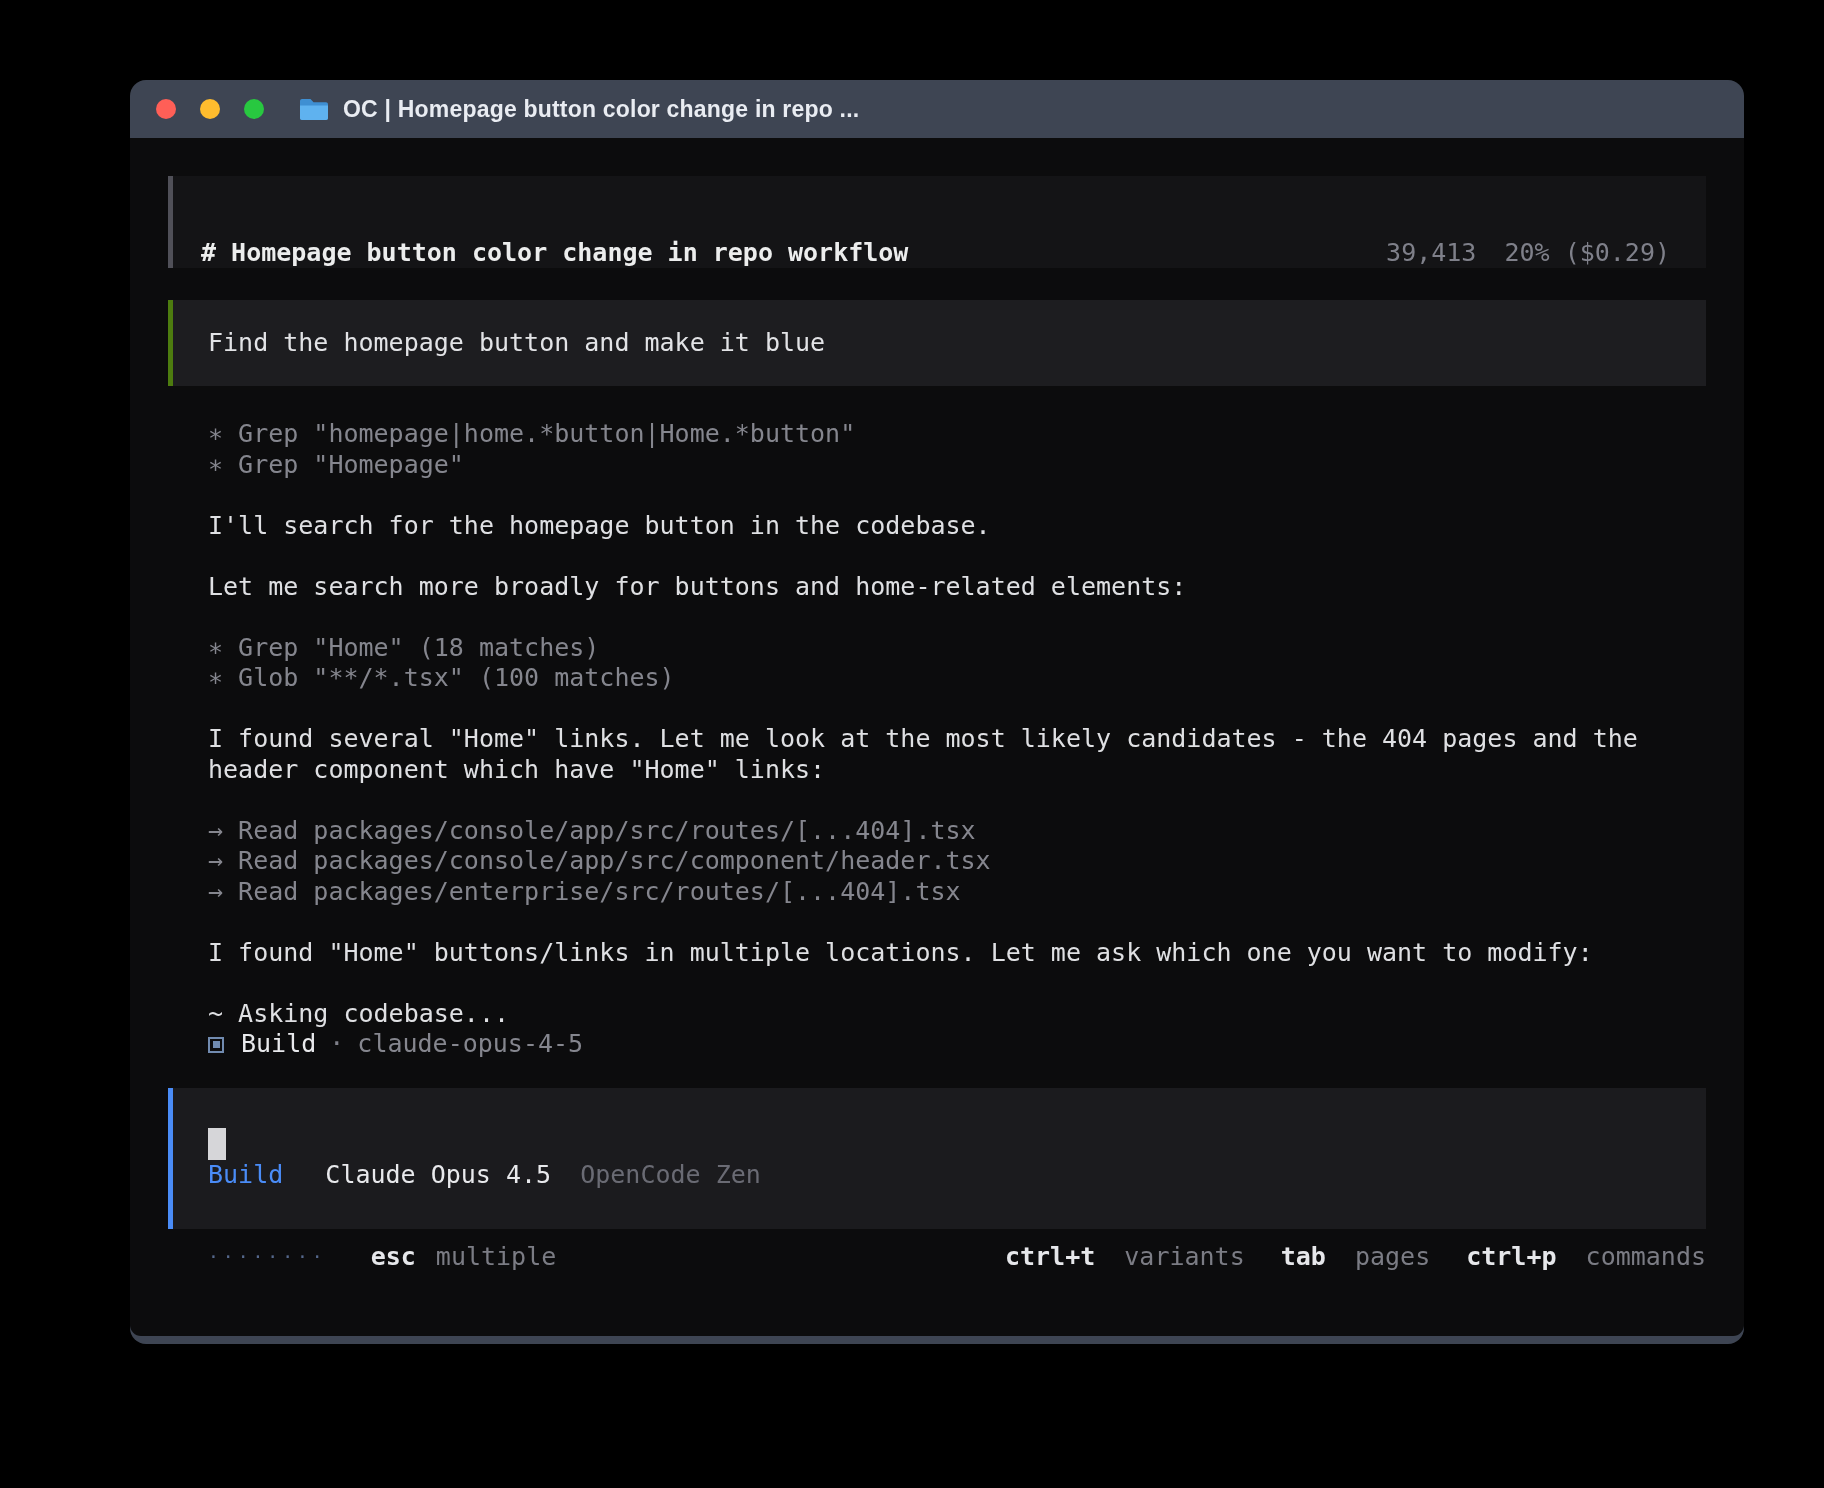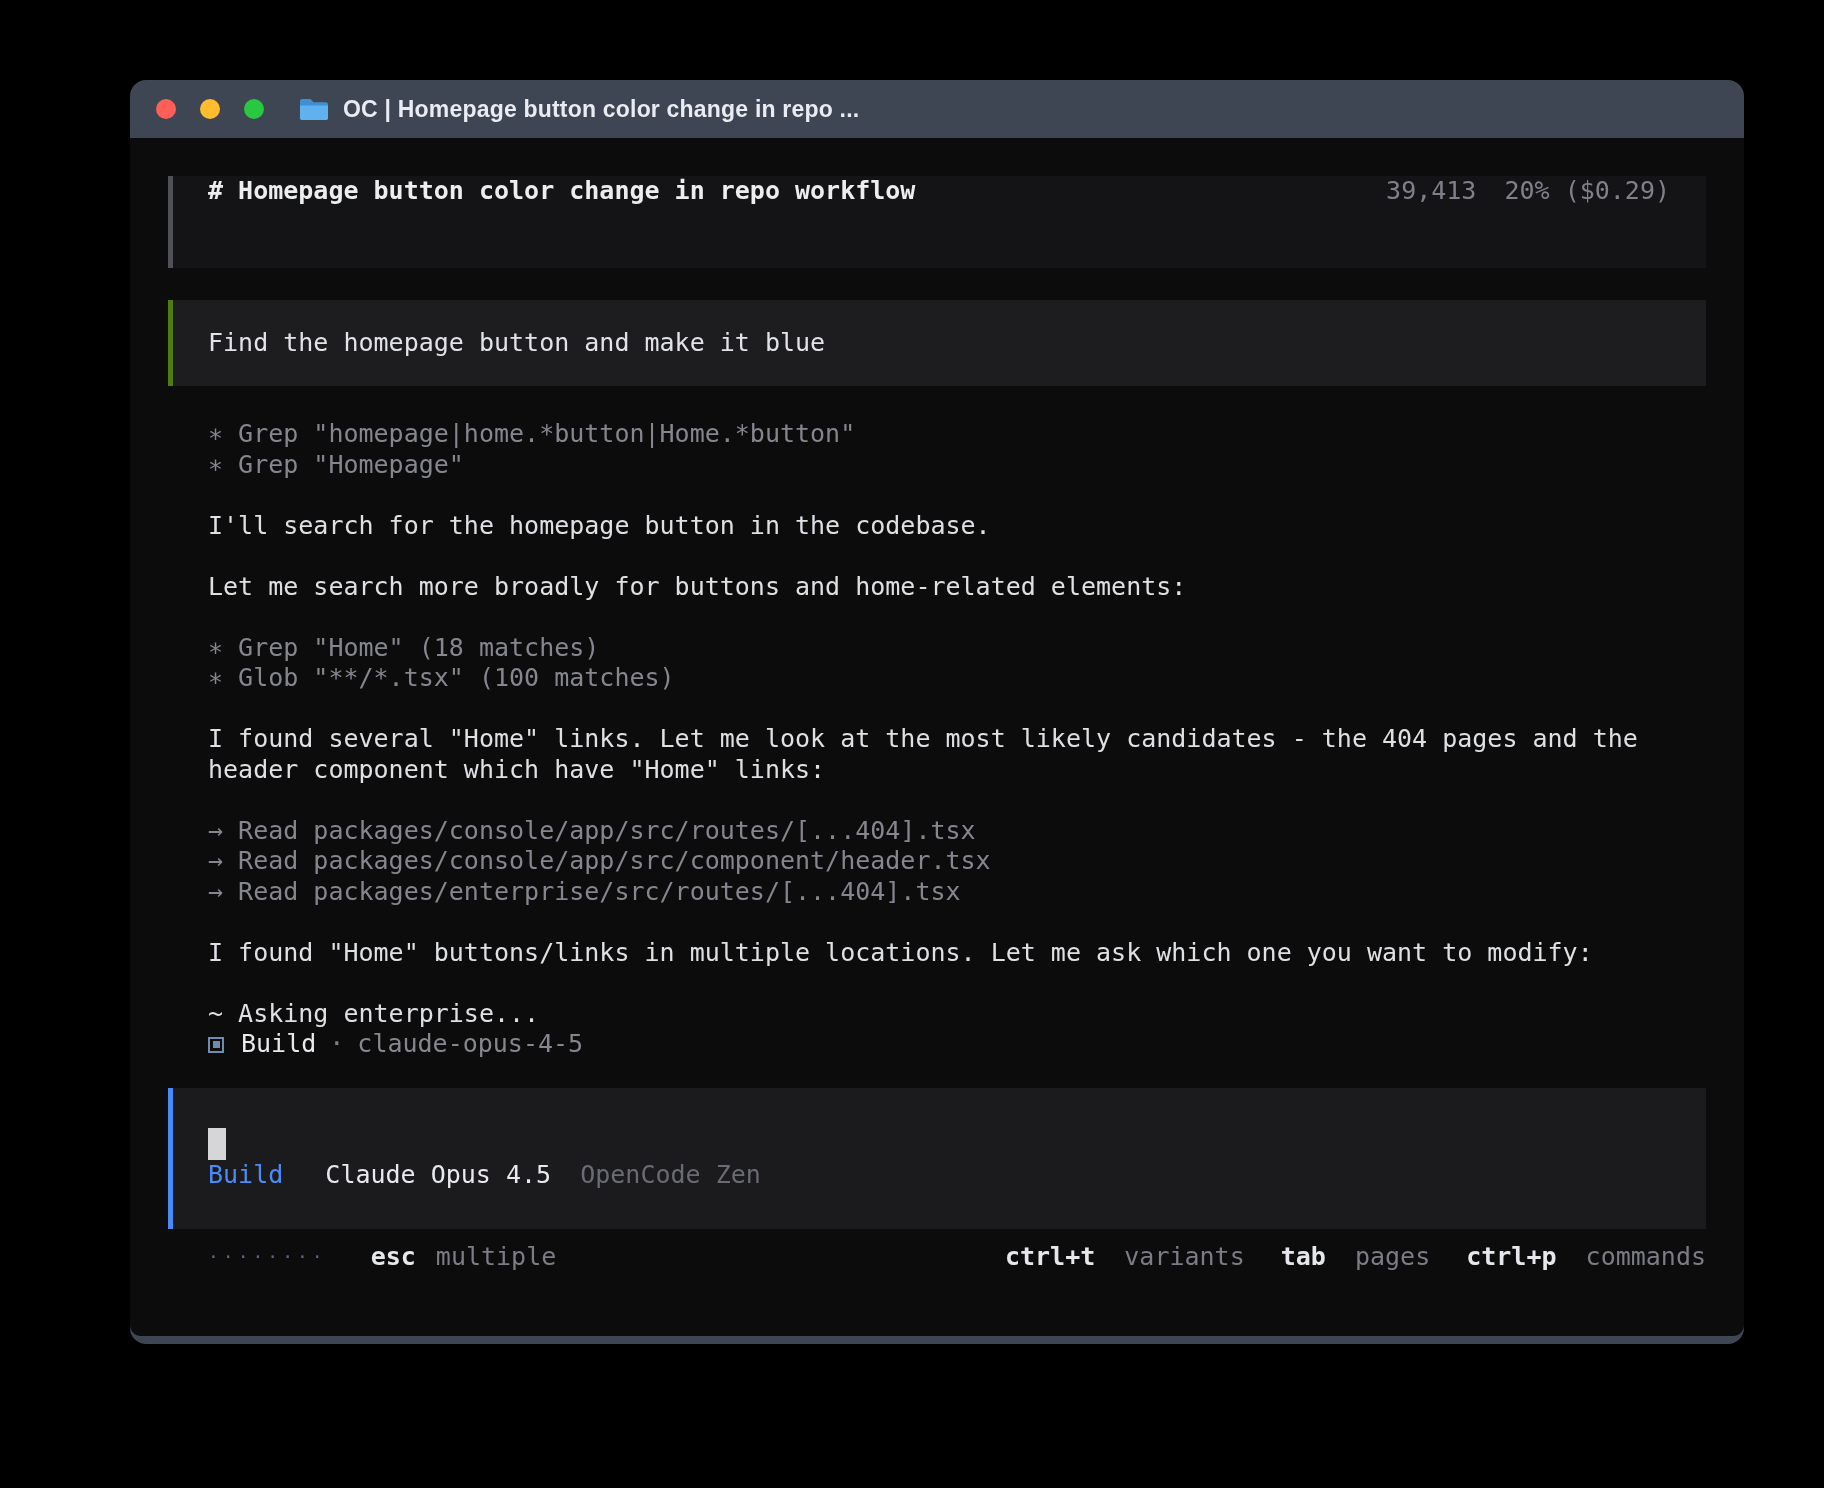--- a/index.html
+++ b/index.html
@@ -60,23 +60,23 @@
     line-height: 30.5px;
     color: #dfe0e3;
     overflow: hidden;
   }
 
   .session-header {
     height: 92px;
     background: #141416;
     border-left: 5px solid #505058;
     display: flex;
-    align-items: flex-start;
+    align-items: flex-end;
     justify-content: space-between;
-    padding: 0 36px 0 35px;
+    padding: 0 36px 0 28px;
     margin-bottom: 32px;
     box-sizing: border-box;
   }
   .session-title { font-weight: bold; color: #eceded; white-space: nowrap; }
   .session-stats { color: #7f808a; display: flex; gap: 28px; white-space: nowrap; }
 
   .user-msg {
     height: 86px;
     background: #1d1d20;
     border-left: 5px solid #4d7c0f;
@@ -208,21 +208,21 @@
       <div class="para">I found several "Home" links. Let me look at the most likely candidates - the 404 pages and the header component which have "Home" links:</div>
 
       <div class="para muted">
         <div>→ Read packages/console/app/src/routes/[...404].tsx</div>
         <div>→ Read packages/console/app/src/component/header.tsx</div>
         <div>→ Read packages/enterprise/src/routes/[...404].tsx</div>
       </div>
 
       <div class="para">I found "Home" buttons/links in multiple locations. Let me ask which one you want to modify:</div>
 
-      <div class="para" style="margin-bottom:0;">~ Asking enterprise...</div>
+      <div class="para" style="margin-bottom:0;">~ Asking codebase...</div>
     </div>
 
     <div class="status-row">
       <span class="agent-icon"></span>
       <span class="status-agent">Build</span>
       <span class="status-sep">·</span>
       <span class="status-model">claude-opus-4-5</span>
     </div>
 
     <div class="input-block">

